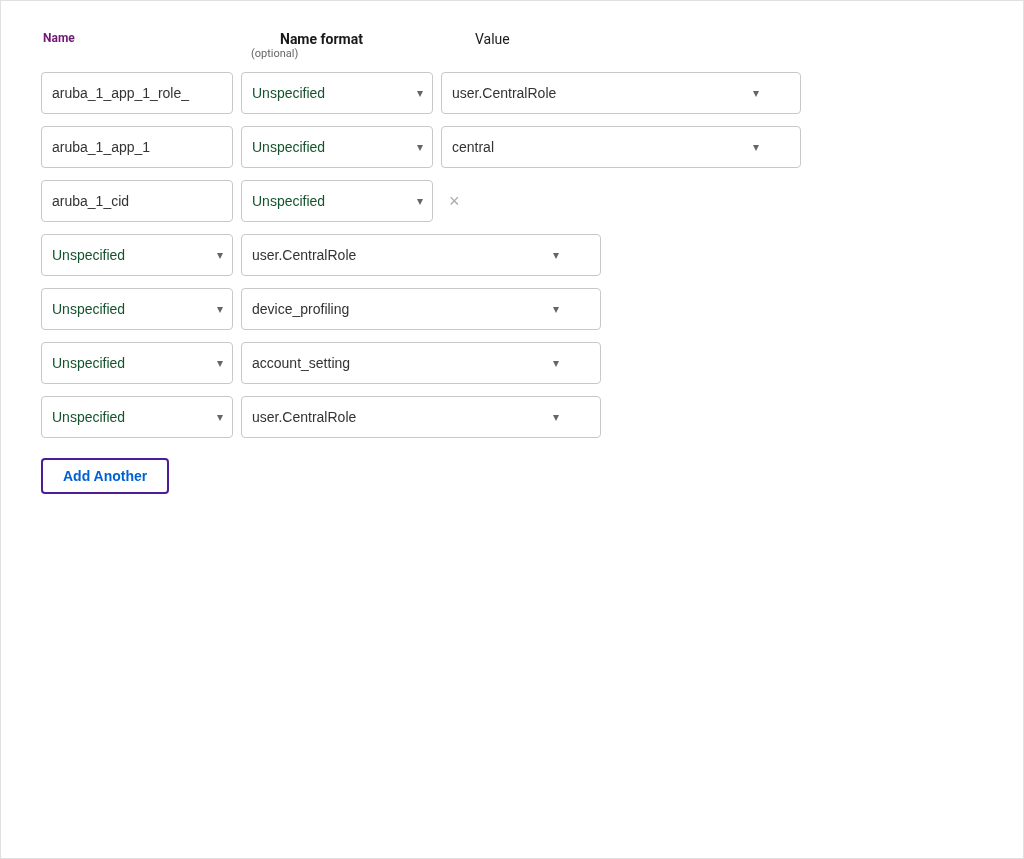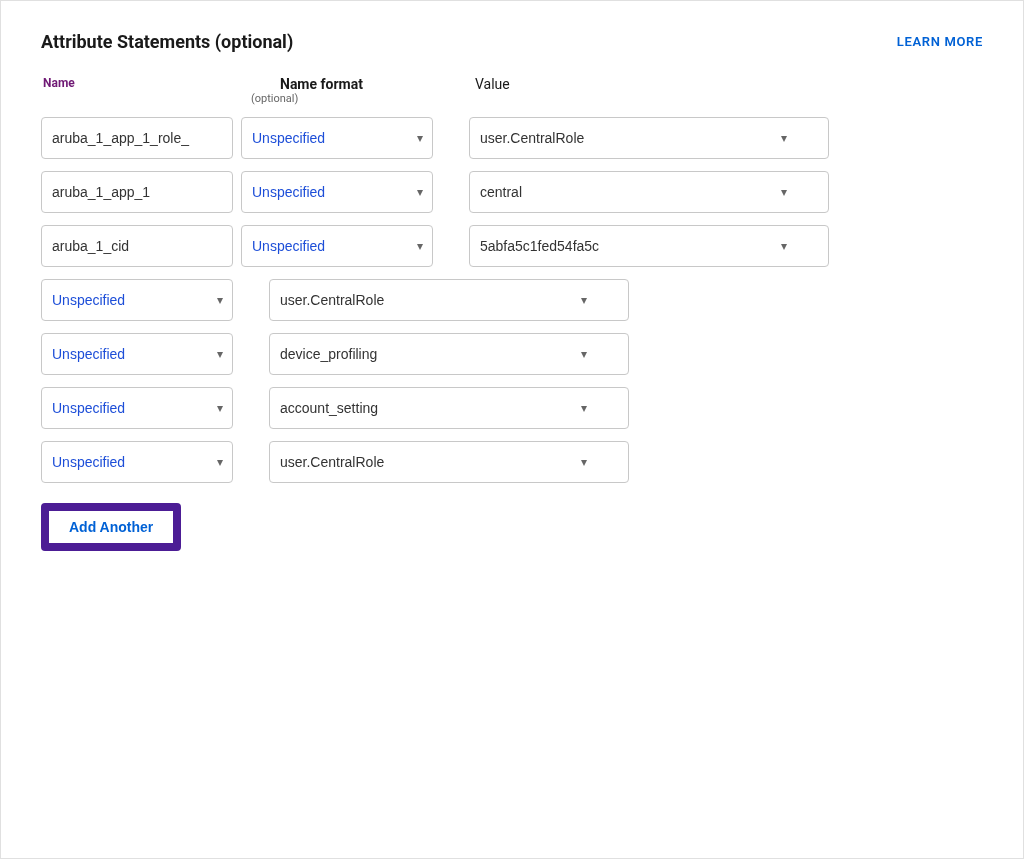--- a/index.html
+++ b/index.html
@@ -108,21 +108,21 @@
       outline: none;
     }
 
     .select-format {
       width: 192px;
       height: 42px;
       border: 1px solid #c8c8c8;
       border-radius: 4px;
       padding: 0 10px;
       font-size: 14px;
-      color: #1d4ed8;
+      color: #14532d;
       background: #fff;
       appearance: none;
       -webkit-appearance: none;
       cursor: pointer;
       outline: none;
       position: relative;
     }
 
     .select-wrapper {
       position: relative;
@@ -136,21 +136,20 @@
       top: 50%;
       transform: translateY(-50%);
       color: #666;
       pointer-events: none;
       font-size: 12px;
     }
 
     .value-wrapper {
       position: relative;
       width: 328px;
-      margin-left: 28px;
     }
 
     .value-wrapper::after {
       content: '▾';
       position: absolute;
       right: 10px;
       top: 50%;
       transform: translateY(-50%);
       color: #666;
       pointer-events: none;
@@ -186,37 +185,33 @@
     }
 
     .delete-btn.hidden {
       visibility: hidden;
     }
 
     .add-another-btn {
       margin-top: 20px;
       padding: 8px 20px;
       background: #fff;
-      border: 8px solid #4c1d95;
+      border: 2px solid #4c1d95;
       border-radius: 4px;
       color: #0061d5;
       font-size: 14px;
       font-weight: 600;
       cursor: pointer;
       transition: background 0.15s;
     }
   </style>
 </head>
 <body>
 
 <div class="container">
-  <div class="header">
-    <h2 class="title">Attribute Statements (optional)</h2>
-    <a class="learn-more" href="#">LEARN MORE</a>
-  </div>
 
   <div class="column-headers">
     <div class="col-name-header">Name</div>
     <div class="col-format-header">
       <div class="header-label">Name format</div>
       <div class="header-sub">(optional)</div>
     </div>
     <div class="col-value-header">Value</div>
   </div>
 
@@ -229,21 +224,20 @@
       </div>
       <div class="row">
         <input type="text" class="input-name" value="aruba_1_app_1" style="">
         <div class="select-wrapper"><select class="select-format"><option value="Unspecified">Unspecified</option><option value="URI Reference">URI Reference</option><option value="Basic">Basic</option><option value="Unspecified" selected="">Unspecified</option></select></div>
         <div class="value-wrapper"><select class="select-value"><option value="central">central</option></select></div>
         <button class="delete-btn">×</button>
       </div>
       <div class="row">
         <input type="text" class="input-name" value="aruba_1_cid" style="">
         <div class="select-wrapper"><select class="select-format"><option value="Unspecified">Unspecified</option><option value="URI Reference">URI Reference</option><option value="Basic">Basic</option><option value="Unspecified" selected="">Unspecified</option></select></div>
-        <div class="value-wrapper"><select class="select-value"><option value="5abfa5c1fed54fa5c">5abfa5c1fed54fa5c</option></select></div>
         <button class="delete-btn">×</button>
       </div>
       <div class="row">
         <div class="select-wrapper"><select class="select-format"><option value="Unspecified">Unspecified</option><option value="URI Reference">URI Reference</option><option value="Basic">Basic</option><option value="Unspecified" selected="">Unspecified</option></select></div>
         <div class="value-wrapper"><select class="select-value"><option value="user.CentralRole">user.CentralRole</option></select></div>
         <button class="delete-btn">×</button>
       </div>
       <div class="row">
         <div class="select-wrapper"><select class="select-format"><option value="Unspecified">Unspecified</option><option value="URI Reference">URI Reference</option><option value="Basic">Basic</option><option value="Unspecified" selected="">Unspecified</option></select></div>
         <div class="value-wrapper"><select class="select-value"><option value="device_profiling">device_profiling</option></select></div>

